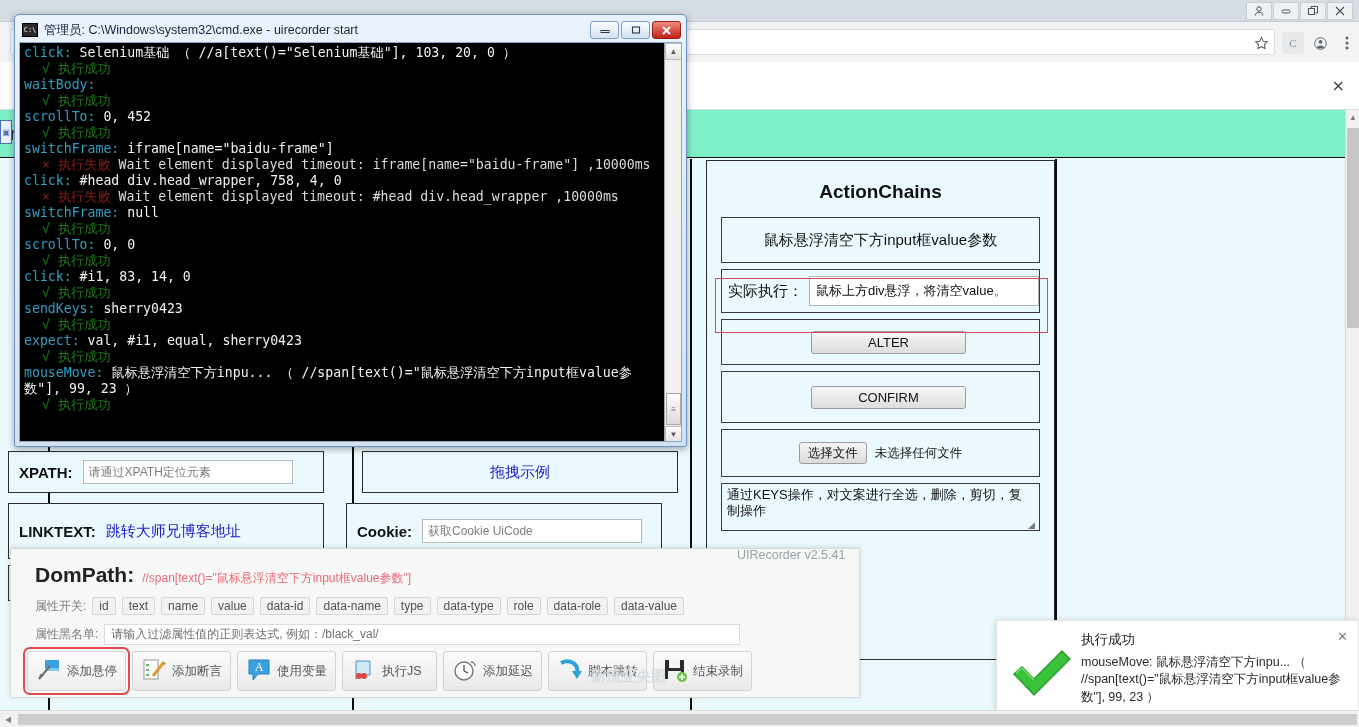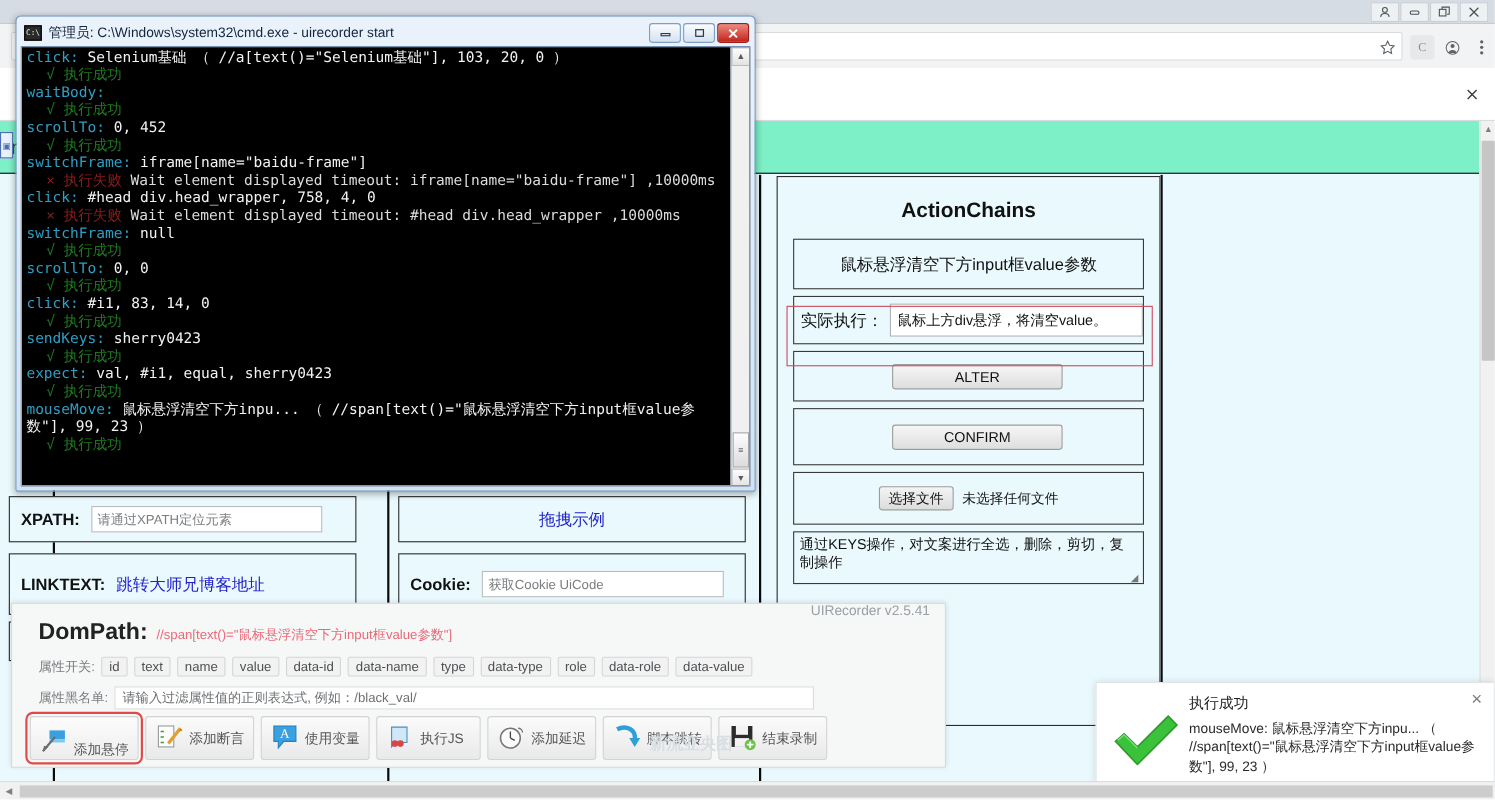--- a/index.html
+++ b/index.html
@@ -274,21 +274,21 @@
     display: flex; align-items: center; gap: 6px;
   }
   .tool {
     height: 40px; min-width: 95px;
     background: linear-gradient(#fbfbfb,#e9e9e9);
     border: 1px solid #d3d3d3; border-radius: 3px;
     display: flex; align-items: center; gap: 5px;
     padding: 0 8px;
     font-size: 12.5px; color: #555;
   }
-  .tool.sel { outline: 2px solid #e04a4a; outline-offset: 2px; background: linear-gradient(#fcfcfc,#ededed); align-items: flex-end; }
+  .tool.sel { outline: 2px solid #e04a4a; outline-offset: 2px; background: linear-gradient(#fcfcfc,#ededed); }
   .tool svg { flex: none; }
   .uir-ver {
     position: absolute; right: 18px; top: 0px;
     font-size: 12.5px; color: #9aa0a5;
   }
   .uir-wm {
     position: absolute; left: 580px; top: 118px;
     font-size: 15px; color: #d8dfe2; font-weight: bold;
   }
 
@@ -409,21 +409,21 @@
       </div>
       <div class="cell" style="left:8px; top:344px; width:316px; height:56px;">
         <span class="lbl">LINKTEXT:</span>
         <span class="bluelink" style="margin-left:10px;">跳转大师兄博客地址</span>
       </div>
       <div class="cell" style="left:8px; top:406px; width:316px; height:36px;"></div>
 
       <div class="cell" style="left:362px; top:292px; width:316px; height:42px; justify-content:center;font-family:Liberation Mono, monospace;">
         <span class="bluelink">拖拽示例</span>
       </div>
-      <div class="cell" style="left:362px; top:344px; width:316px; height:56px;">
+      <div class="cell" style="left:346px; top:344px; width:316px; height:56px;">
         <span class="lbl">Cookie:</span>
         <div class="txtinput" style="width:220px; margin-left:10px;">
           <span>获取Cookie UiCode</span>
         </div>
       </div>
 
       <div class="ac-panel" style="left:706px; top:1px;">
         <div class="ac-title">ActionChains</div>
 
         <div class="ac-row">

